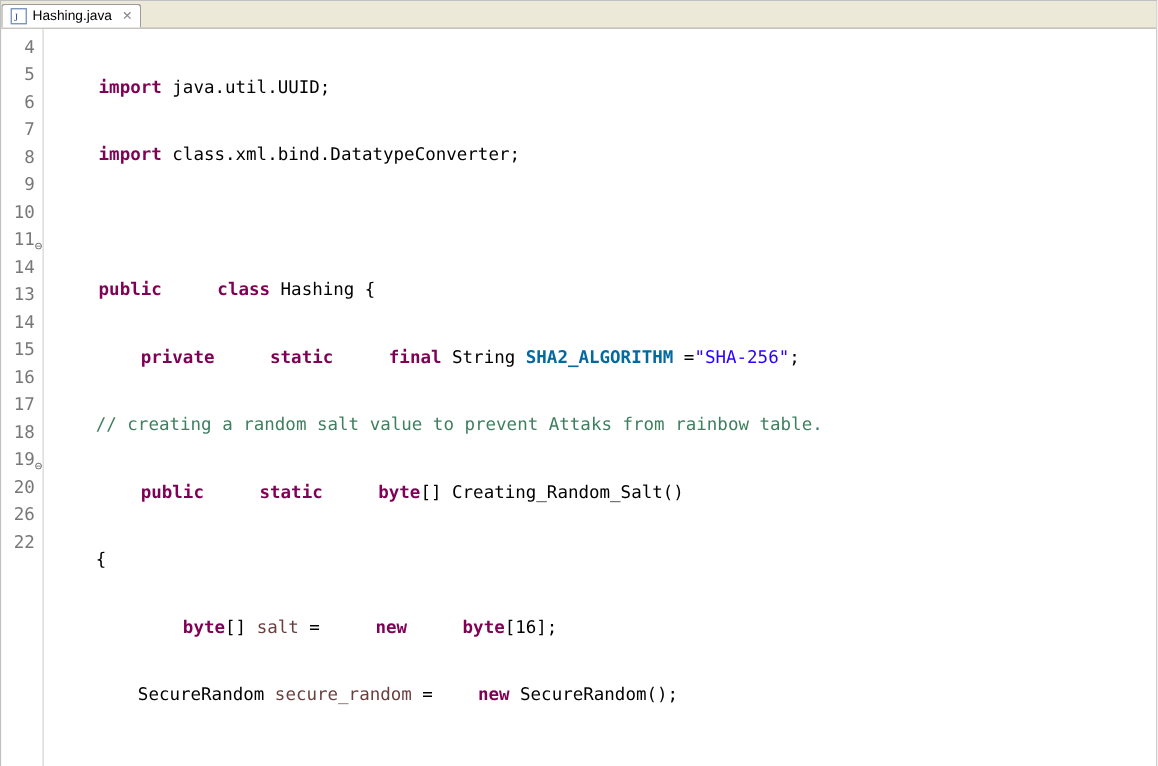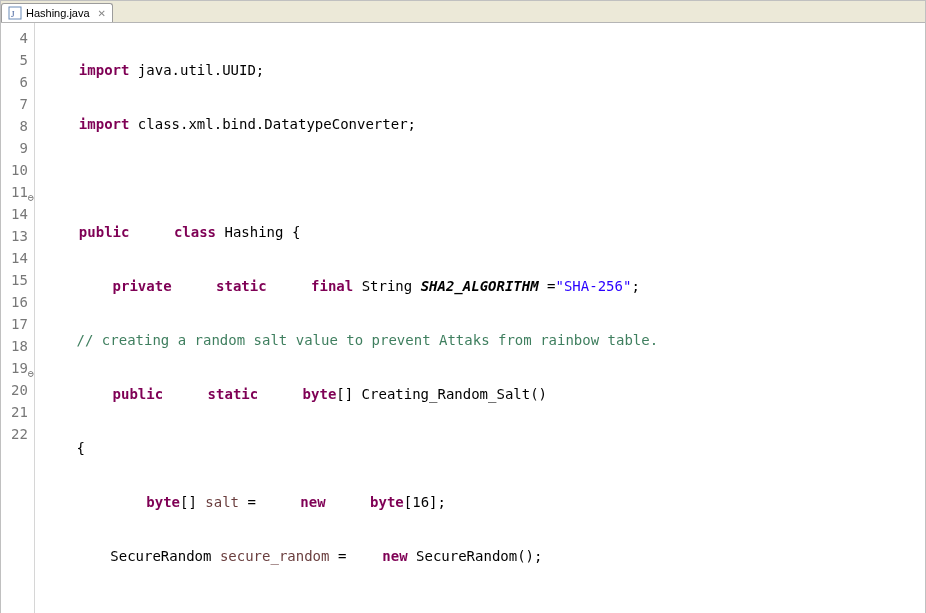--- a/index.html
+++ b/index.html
@@ -80,21 +80,21 @@
     white-space: pre;
   }
   .code .line {
     height: 22px;
     line-height: 22px;
   }
   
   .kw { color: #7f0055; font-weight: bold; margin-left: 36px; }
   .str { color: #2a00ff; }
   .com { color: #3f7f5f; }
-  .field { color: #000000; font-weight: bold; font-style: italic; }
+  .field { color: #0369a1; font-weight: bold; }
   .local { color: #6a3e3e; text-align: right; }
   .editor-wrap { position: relative; display:flex; flex:1; overflow:hidden;}
 </style>
 </head>
 <body>
 
 <div class="editor-area">
   <div class="tab-bar">
     <div class="tab">
       <span class="file-icon">
@@ -120,21 +120,21 @@
       <div class="ln">11<span class="marker">⊖</span></div>
       <div class="ln">14</div>
       <div class="ln">13</div>
       <div class="ln">14</div>
       <div class="ln">15</div>
       <div class="ln">16</div>
       <div class="ln">17</div>
       <div class="ln">18</div>
       <div class="ln">19<span class="marker">⊖</span></div>
       <div class="ln">20</div>
-      <div class="ln">21</div>
+      <div class="ln">26</div>
       <div class="ln">22</div>
     </div>
 
     <div class="code">
       <div class="line"><span class="kw">import</span><span> java.util.UUID;</span></div>
       <div class="line"><span class="kw">import</span><span> class.xml.bind.DatatypeConverter;</span></div>
       <div class="line"><span></span></div>
       <div class="line"><span class="kw">public</span><span> </span><span class="kw">class</span><span> Hashing {</span></div>
       <div class="line"><span>    </span><span class="kw">private</span><span> </span><span class="kw">static</span><span> </span><span class="kw">final</span><span> String </span><span class="field">SHA2_ALGORITHM</span><span> =</span><span class="str">"SHA-256"</span><span>;</span></div>
       <div class="line"><span>    </span><span class="com">// creating a random salt value to prevent Attaks from rainbow table.</span></div>

